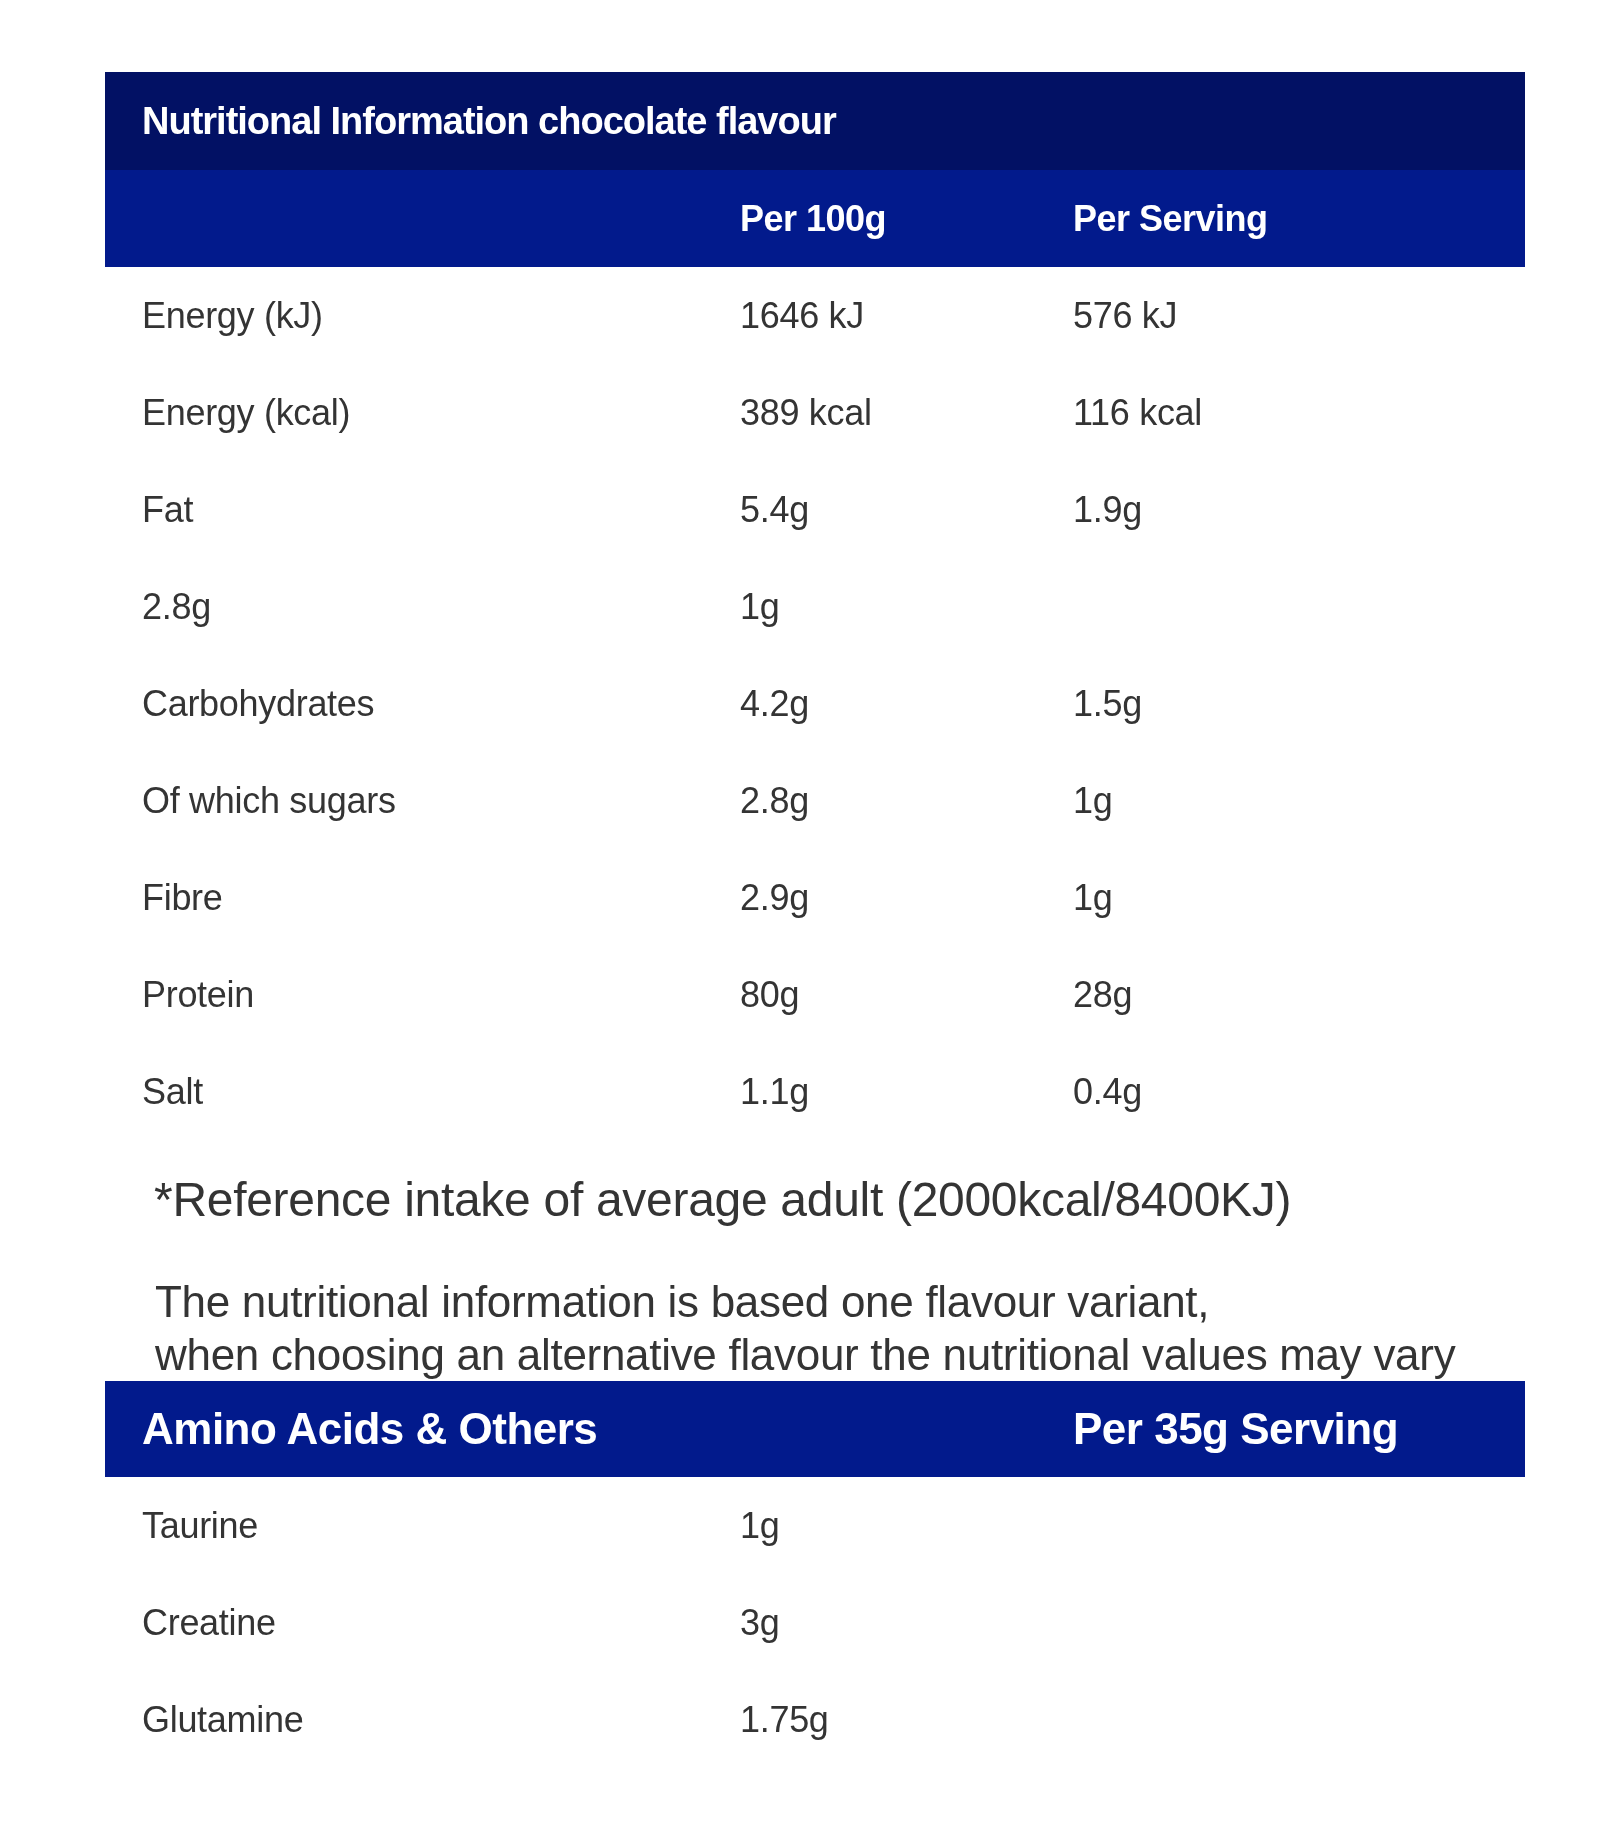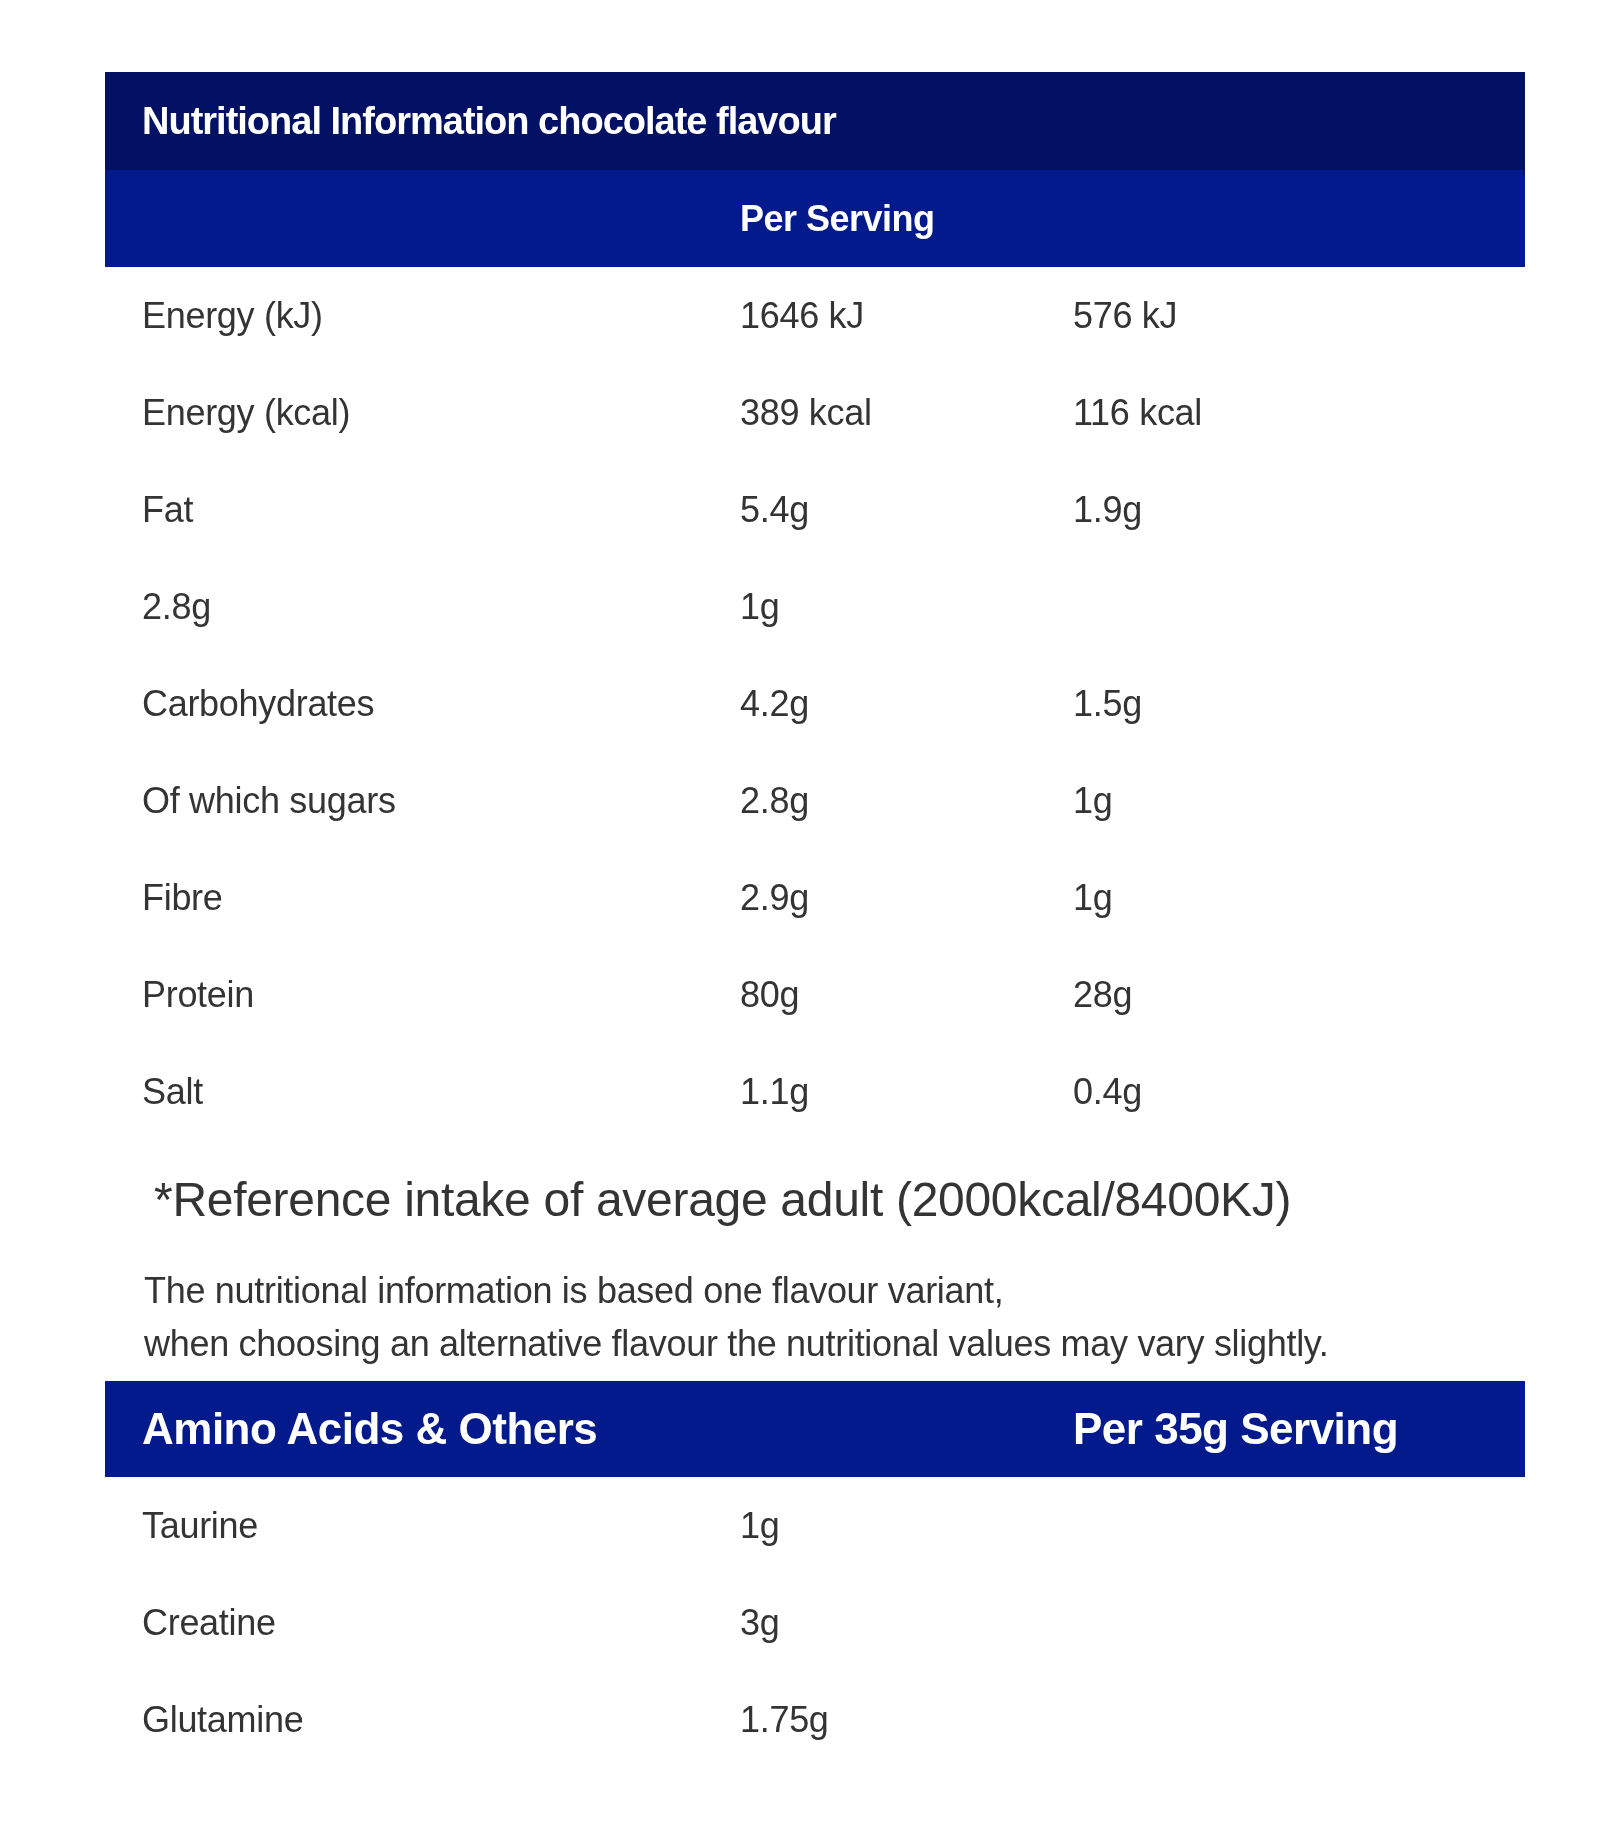--- a/index.html
+++ b/index.html
@@ -89,39 +89,40 @@
     margin: 12px;
     font-size: 48px;
     line-height: 44px;
     letter-spacing: -0.3px;
     color: var(--body-text, #343434);
   }
   .note {
     position: absolute;
     left: 142px;
     top: 1262px;
-    margin: 2px;
-    font-size: 36px;
+    margin: 13px;
+    font-size: 44px;
     line-height: 53px;
     letter-spacing: -0.3px;
     color: var(--body-text, #343434);
   }
 </style>
 </head>
 <body>
 
 <div class="page">
 
   <section class="table1">
     <header class="band title-band">
       <span>Nutritional Information chocolate flavour</span>
     </header>
 
     <div class="band cols-band">
       <span></span>
+      <span>Per 100g</span>
       <span>Per Serving</span>
     </div>
 
     <div class="nrow">
       <span>Energy (kJ)</span>
       <span>1646 kJ</span>
       <span>576 kJ</span>
     </div>
     <div class="nrow">
       <span>Energy (kcal)</span>

